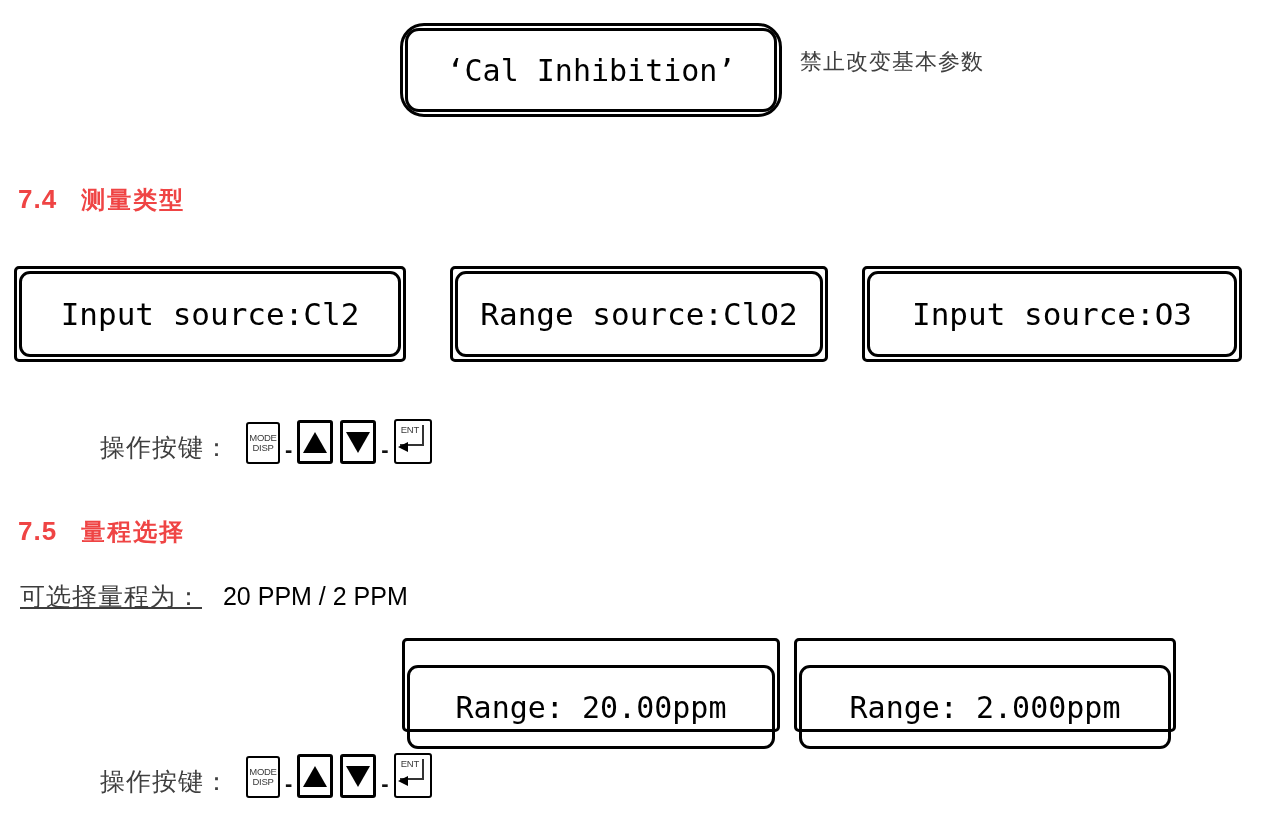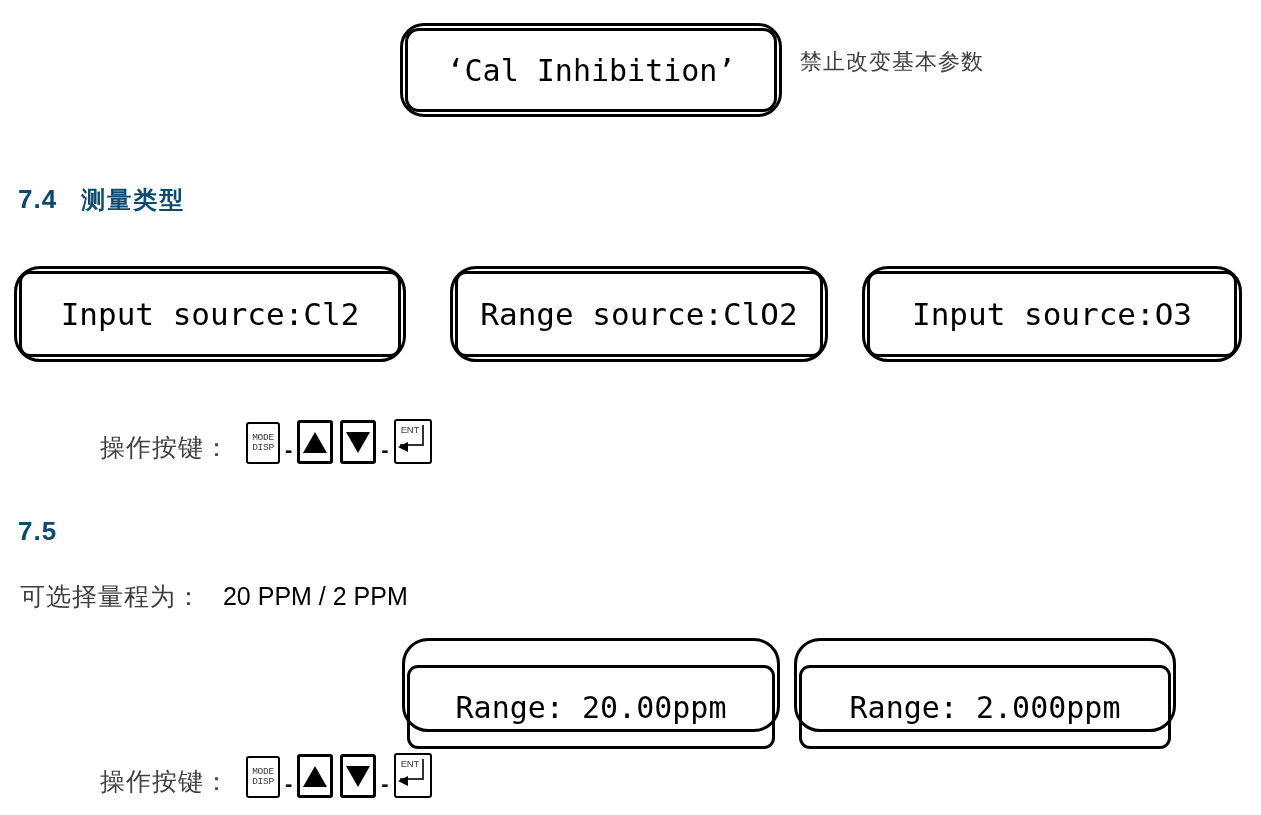--- a/index.html
+++ b/index.html
@@ -10,21 +10,21 @@
     background:#ffffff;
     font-family:"Liberation Sans","DejaVu Sans",sans-serif;
     color:#1a1a1a;
     overflow:hidden;
   }
 
   
   .lcd {
     position:absolute;
     border:3px solid #000;
-    border-radius:26px;
+    border-radius:5px;
     padding:2px;
     background:#fff;
   }
   .lcd-inner {
     width:100%; height:100%;
     border:3px solid #000;
     border-radius:11px;
     display:flex; align-items:center; justify-content:center;
     font-family:"DejaVu Sans Mono",monospace;
     color:#000;
@@ -41,31 +41,31 @@
   .lcd-rg1 .lcd-inner, .lcd-rg2 .lcd-inner { font-size:30px;margin-top:22px; }
 
   
   .cal-note {
     position:absolute; left:800px; top:47px;
     font-size:22px; color:#404040; letter-spacing:1px;
   }
   .section-heading {
     position:absolute; left:18px;
     display:flex; align-items:baseline;
-    font-weight:bold; color:#0c4a6e;
+    font-weight:bold; color:#ef4444;
   }
   .sh-74 { top:184px; }
   .sh-75 { top:516px; }
   .section-number { font-size:26px; letter-spacing:1px; }
   .section-title  { font-size:24px; margin-left:24px; letter-spacing:2px; }
   .range-note {
     position:absolute; left:20px; top:580px;
     font-size:25px;
   }
-  .range-note-label { color:#3d3d3d; letter-spacing:1px; }
+  .range-note-label { color:#3d3d3d; letter-spacing:1px;text-decoration:underline; }
   .range-note-value { color:#000000; margin-left:14px; }
 
   
   .keys-row {
     position:absolute; left:100px;
     display:flex; align-items:flex-end; height:50px;
   }
   .kr-1 { top:414px; }
   .kr-2 { top:748px; }
   .keys-label {
@@ -73,21 +73,20 @@
     line-height:30px; margin:16px 16px 2px 0; white-space:nowrap;
   }
   .key {
     background:#fff; border:2px solid #000; border-radius:3px;
     display:flex; align-items:center; justify-content:center;
     flex:none;
   }
   .key-mode {
     width:34px; height:42px;
     flex-direction:column;
-    font-family:Liberation Mono, monospace;
   }
   .key-mode span {
     font-size:9.5px; line-height:10px; color:#3a3a3a; letter-spacing:-0.3px;
   }
   .key-arrow { width:36px; height:44px; border-width:3px; }
   .key-arrow + .key-arrow { margin-left:7px; }
   .tri-up {
     width:0; height:0;
     border-left:12px solid transparent; border-right:12px solid transparent;
     border-bottom:21px solid #000;
@@ -158,20 +157,21 @@
     <span class="key-sep">-</span>
     <span class="key key-ent">
       <span class="ent-label">ENT</span>
       <span class="ent-line"></span>
       <span class="ent-head"></span>
     </span>
   </div>
 
   <div class="section-heading sh-75">
     <span class="section-number">7.5</span>
+    <span class="section-title">量程选择</span>
   </div>
 
   <div class="range-note">
     <span class="range-note-label">可选择量程为：</span>
     <span class="range-note-value">20 PPM / 2 PPM</span>
   </div>
 
   <div class="lcd lcd-rg1">
     <div class="lcd-inner">Range: 20.00ppm</div>
   </div>

